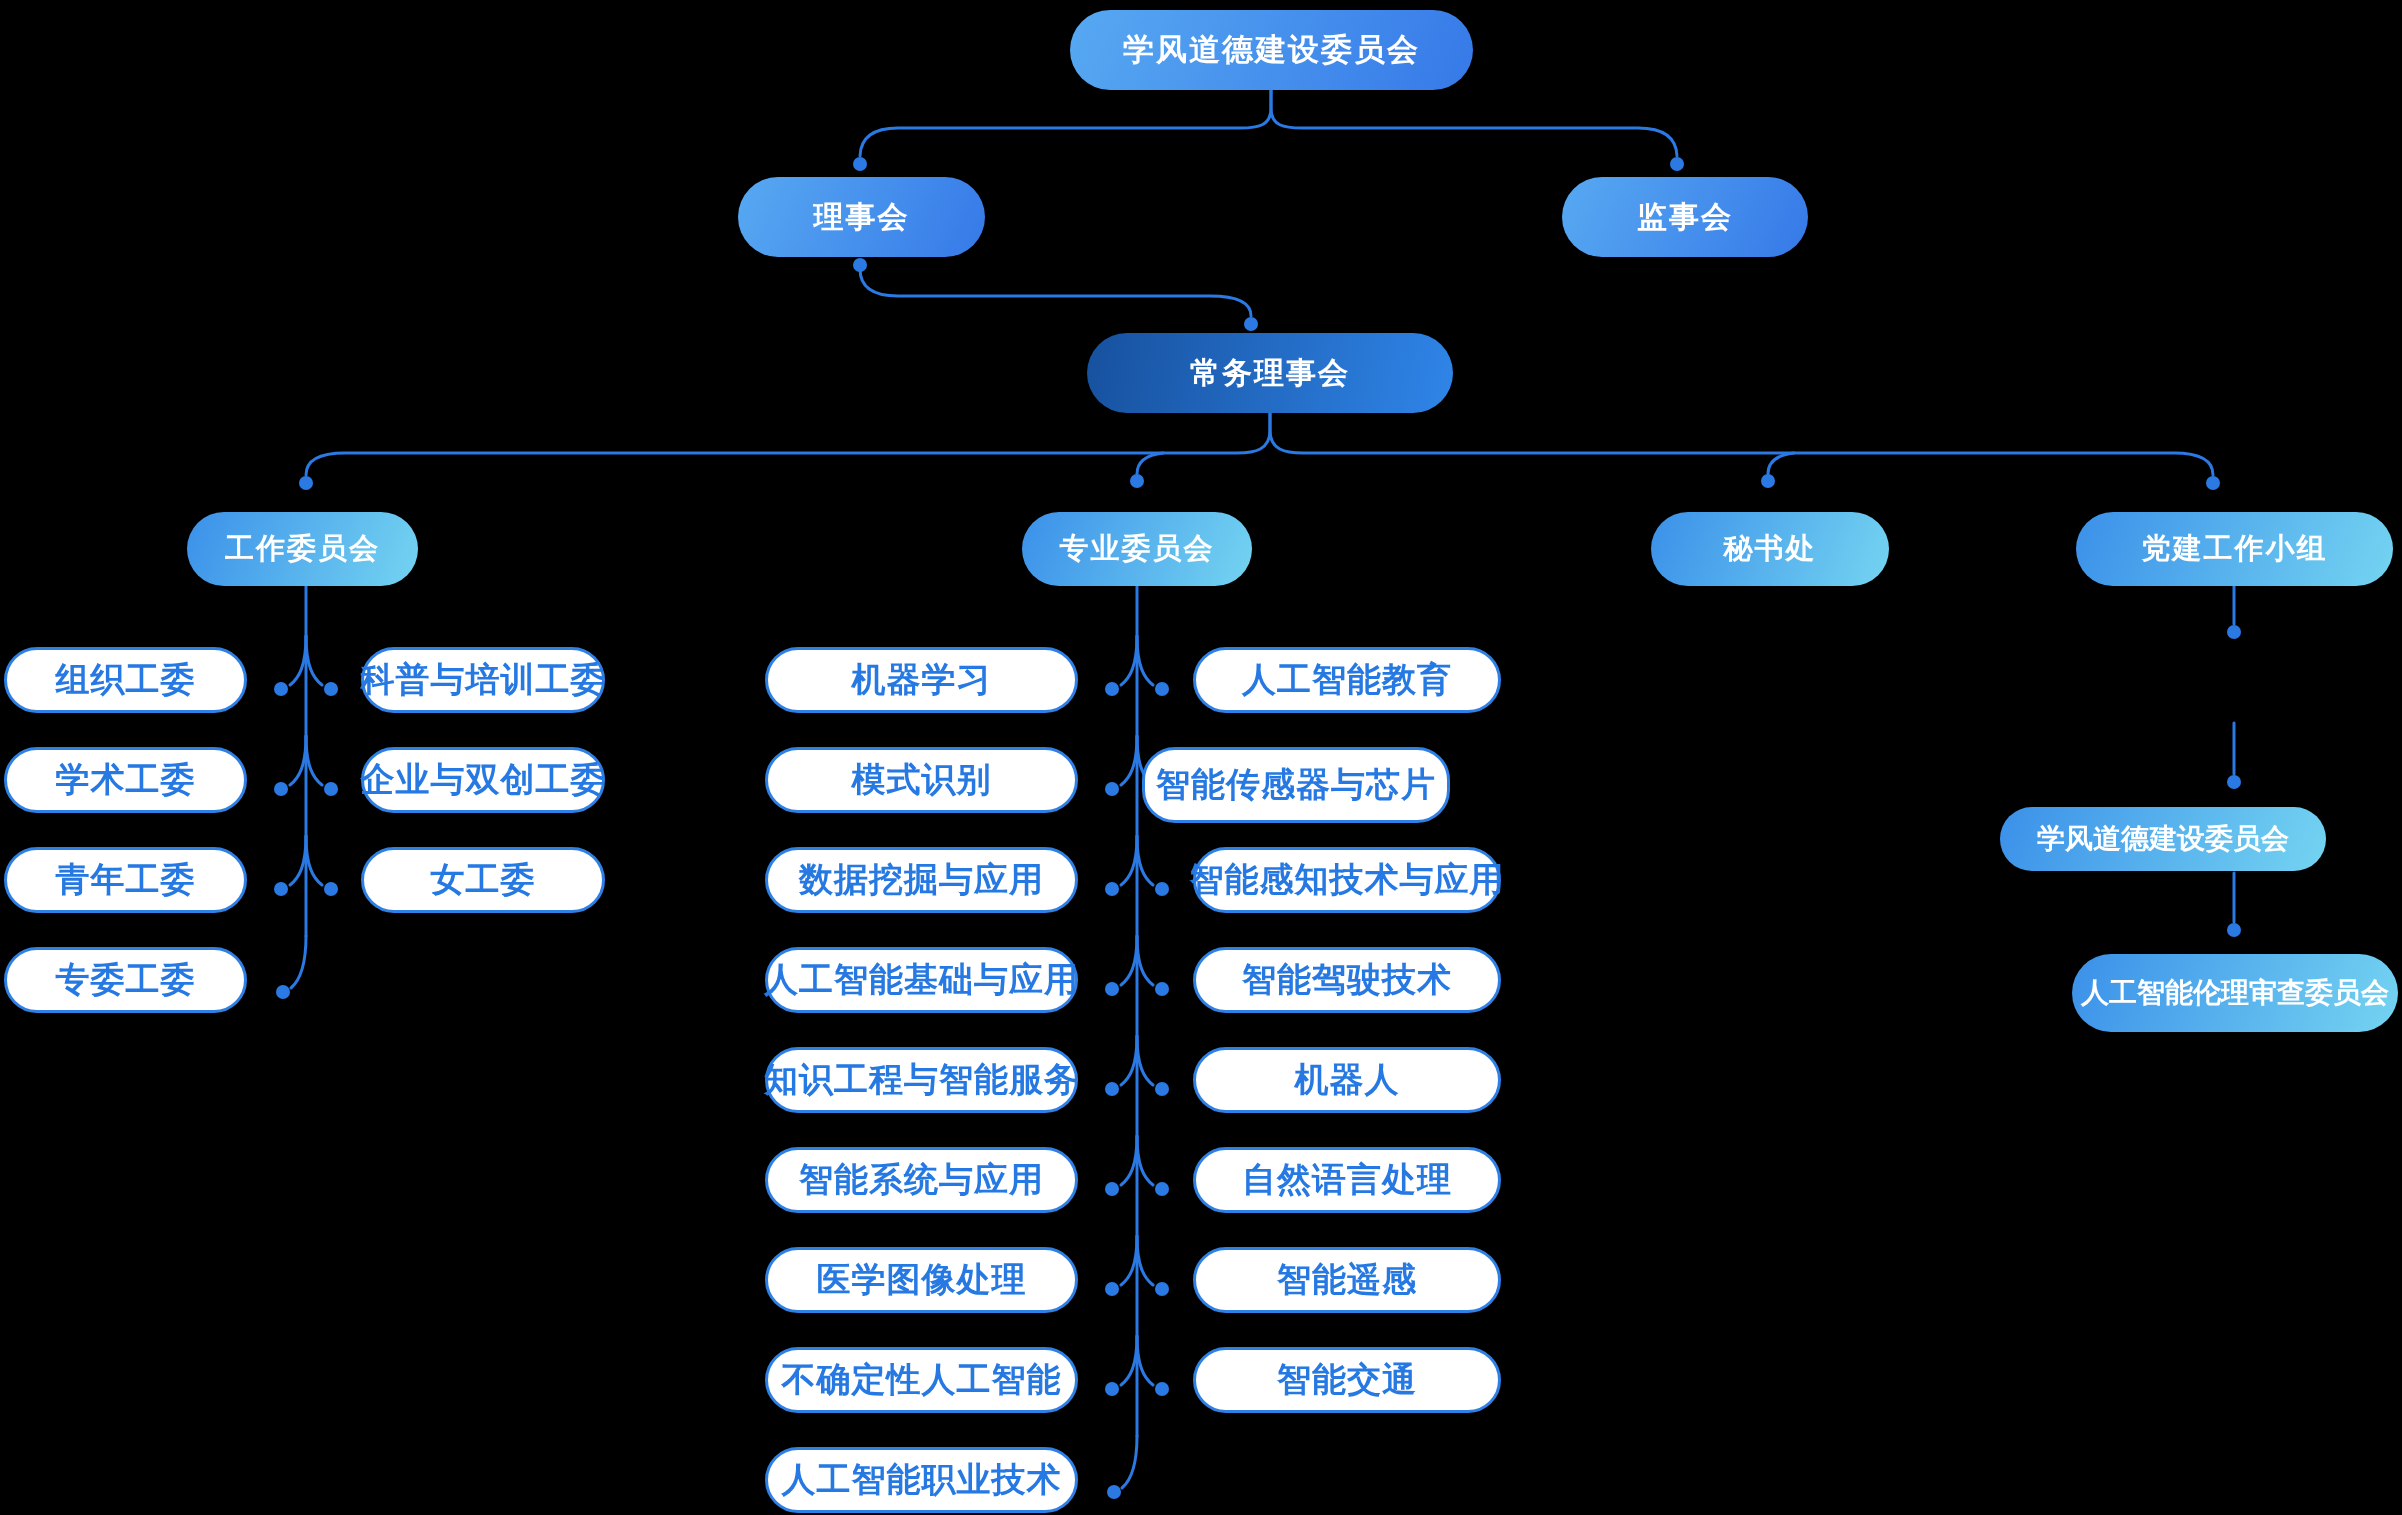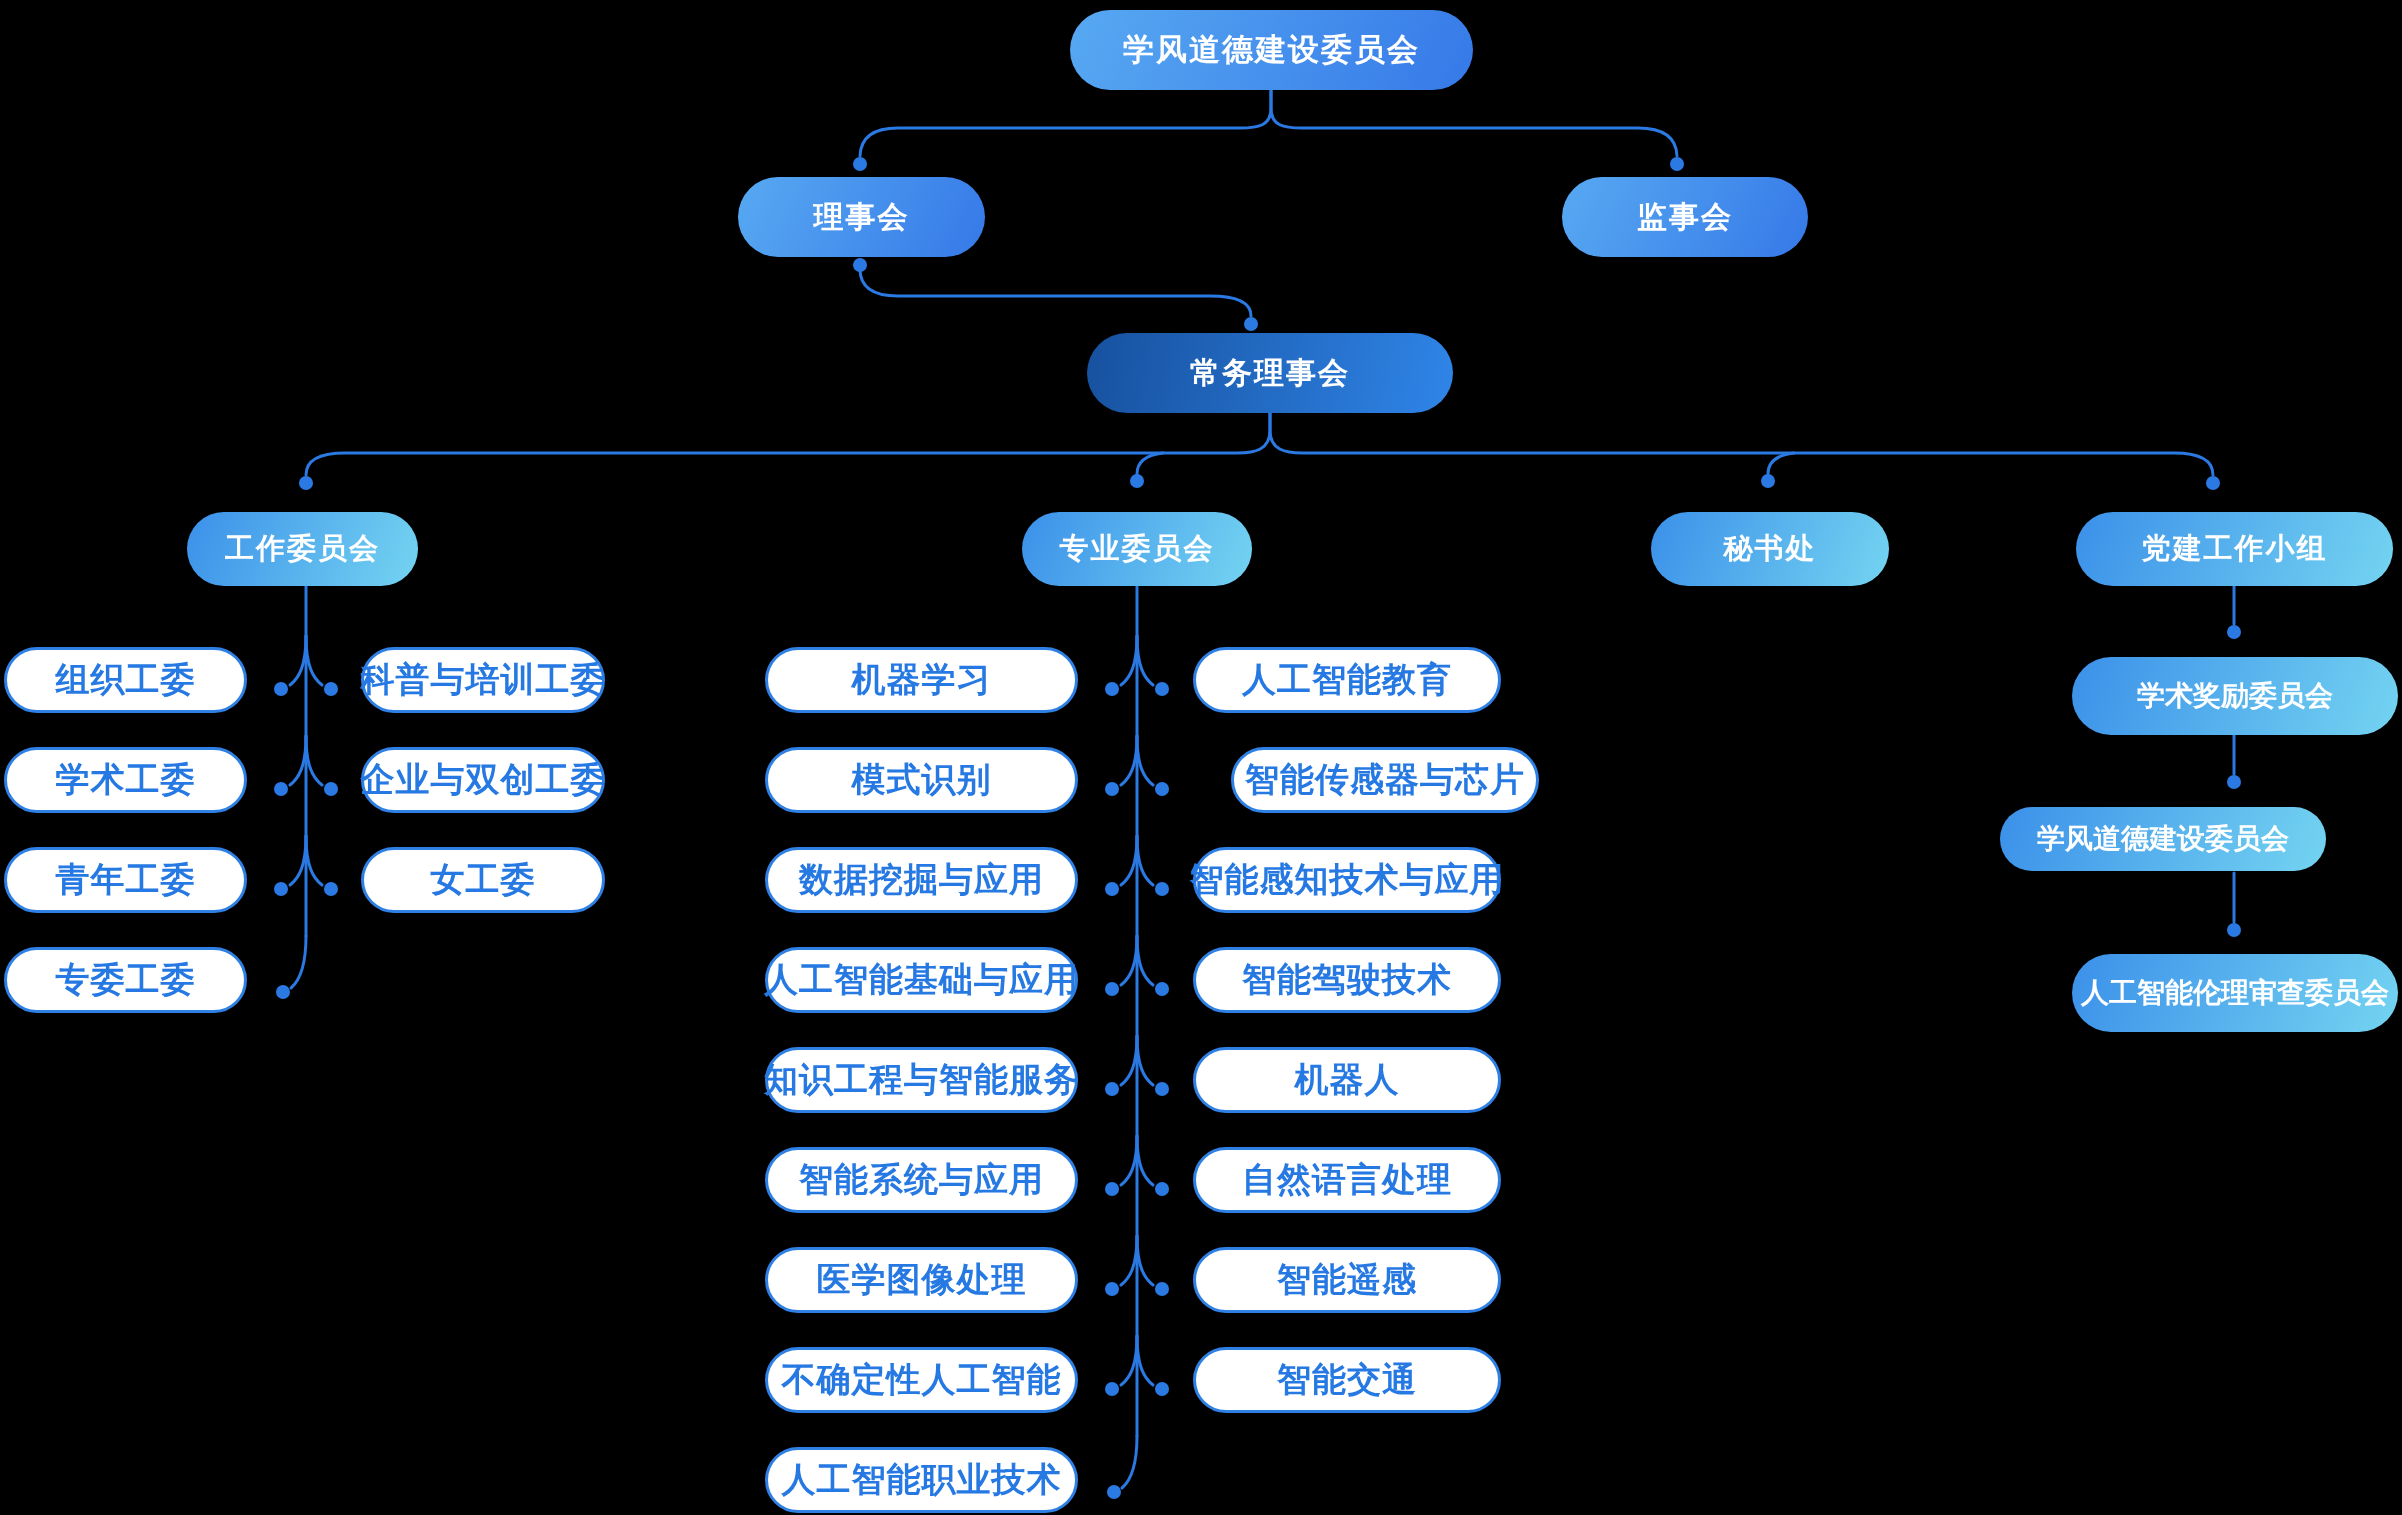--- a/index.html
+++ b/index.html
@@ -142,25 +142,24 @@
   <div class="node leaf" style="left:765px;top:747px;width:313px;height:66px">模式识别</div>
   <div class="node leaf" style="left:765px;top:847px;width:313px;height:66px">数据挖掘与应用</div>
   <div class="node leaf" style="left:765px;top:947px;width:313px;height:66px">人工智能基础与应用</div>
   <div class="node leaf" style="left:765px;top:1047px;width:313px;height:66px">知识工程与智能服务</div>
   <div class="node leaf" style="left:765px;top:1147px;width:313px;height:66px">智能系统与应用</div>
   <div class="node leaf" style="left:765px;top:1247px;width:313px;height:66px">医学图像处理</div>
   <div class="node leaf" style="left:765px;top:1347px;width:313px;height:66px">不确定性人工智能</div>
   <div class="node leaf" style="left:765px;top:1447px;width:313px;height:66px">人工智能职业技术</div>
 
   <div class="node leaf" style="left:1193px;top:647px;width:308px;height:66px">人工智能教育</div>
-  <div class="node leaf" style="left:1231px;top:747px;width:308px;height:66px">智能传感器与芯片</div>
+  <div class="node leaf" style="left:1142px;top:747px;width:308px;height:76px">智能传感器与芯片</div>
   <div class="node leaf" style="left:1193px;top:847px;width:308px;height:66px">智能感知技术与应用</div>
   <div class="node leaf" style="left:1193px;top:947px;width:308px;height:66px">智能驾驶技术</div>
   <div class="node leaf" style="left:1193px;top:1047px;width:308px;height:66px">机器人</div>
   <div class="node leaf" style="left:1193px;top:1147px;width:308px;height:66px">自然语言处理</div>
   <div class="node leaf" style="left:1193px;top:1247px;width:308px;height:66px">智能遥感</div>
   <div class="node leaf" style="left:1193px;top:1347px;width:308px;height:66px">智能交通</div>
 
-  <div class="node grad-cyan fs28" style="left:2072px;top:645px;width:326px;height:78px;border-radius:39px">学术奖励委员会</div>
   <div class="node grad-cyan fs28" style="left:2000px;top:795px;width:326px;height:64px;border-radius:39px">学风道德建设委员会</div>
   <div class="node grad-cyan fs28" style="left:2072px;top:942px;width:326px;height:78px;border-radius:39px">人工智能伦理审查委员会</div>
 
 </div>
 
 </body></html>

